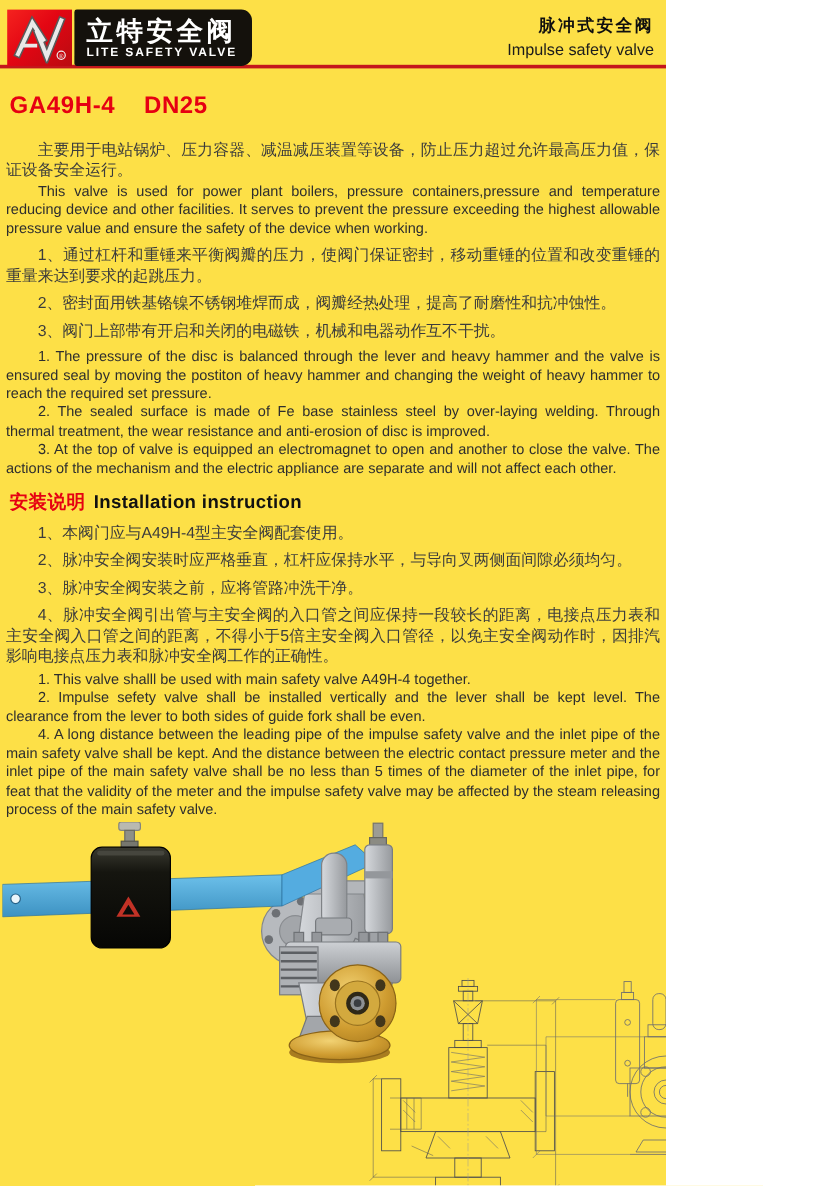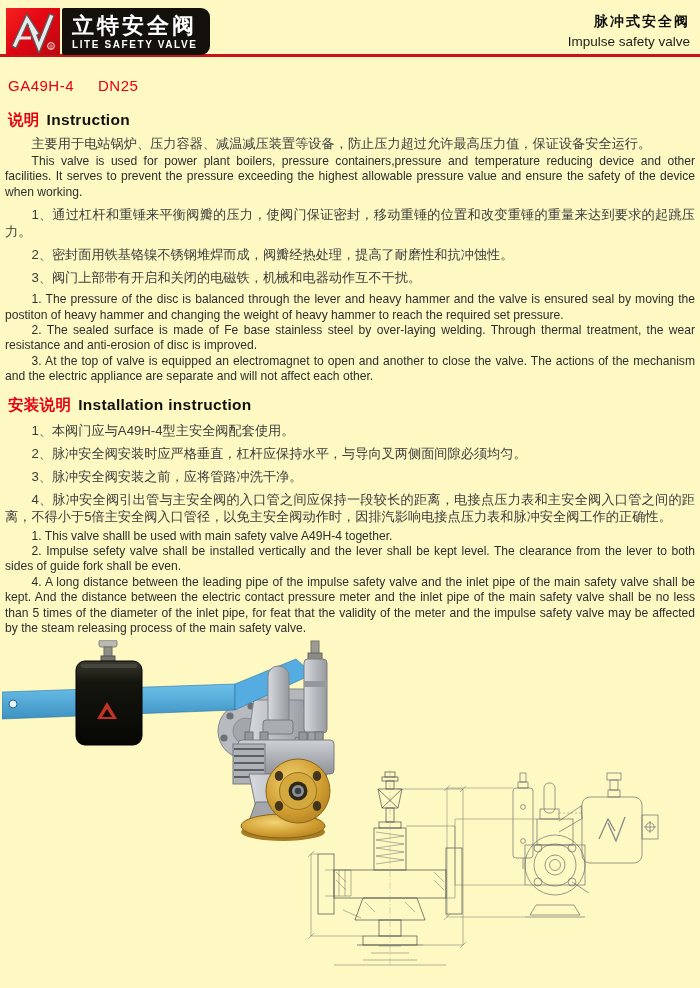--- a/index.html
+++ b/index.html
@@ -1,34 +1,34 @@
 <!DOCTYPE html>
 <html><head>
 <meta charset="utf-8">
 <style>
   * { margin:0; padding:0; box-sizing:border-box; }
   html,body { background:#ffffff; }
   body { width:700px; font-family:"Liberation Sans", sans-serif; color:#333; }
-  .page { position:relative; width:700px; height:988px; overflow:hidden; background:#fef9c3; }
+  .page { position:relative; width:555px; height:988px; overflow:hidden; background:#fde047; }
 
   
   .header { display:flex; justify-content:space-between; align-items:flex-start; padding:8px 10px 0 6px; height:52px; }
   .brand { display:flex; height:47px; }
   .brand-mark { width:54px; height:47px; background:linear-gradient(135deg,#f5231f 0%,#e30613 45%,#b90b10 100%); display:flex; align-items:center; justify-content:center; }
   .brand-box { background:#14110c; border-radius:2px 9px 9px 2px; color:#fff; padding:2px 12px 2px 10px; margin-left:2px; display:flex; flex-direction:column; justify-content:center; }
   .brand-cn { font-size:22px; font-weight:bold; letter-spacing:3px; line-height:26px; white-space:nowrap; }
   .brand-en { font-size:10px; font-weight:bold; letter-spacing:1.6px; line-height:12px; white-space:nowrap; }
   .head-title { text-align:right; padding-top:5px; }
   .head-title-cn { font-size:14px; font-weight:bold; color:#0f0f0f; letter-spacing:2px; }
   .head-title-en { font-size:13.5px; color:#1c1c1c; margin-top:3px; }
   .rule { height:3px; background:#c4161c; margin-top:2px; }
 
   
   .main { padding:0 5px; }
-  .model { margin:20px 0 16px 3px; font-size:15px; font-weight:normal; color:#e60012; letter-spacing:.5px; }
+  .model { margin:20px 0 16px 3px; font-size:20px; font-weight:bold; color:#e60012; letter-spacing:.5px; }
   .model .dn { margin-left:24px; }
   .sec-h { margin:7px 0 0 3px; font-size:15.5px; font-weight:bold; letter-spacing:.3px; }
   .sec-h .cn { color:#e60012; }
   .sec-h .en { color:#111; margin-left:7px; }
   .zh { font-size:13.2px; line-height:17px; color:#3c3c3c; text-indent:2em; text-align:justify; font-weight:500; }
   .eng { font-size:12.1px; line-height:15.4px; color:#2e2e2e; text-indent:2.2em; text-align:justify; }
   .mt2{margin-top:2px}.mt4{margin-top:4px}.mt6{margin-top:6px}.mt8{margin-top:8px}.mt10{margin-top:10px}
 
   
   .figure { position:relative; height:330px; margin-top:3px; }
@@ -68,23 +68,20 @@
       <div class="head-title-en">Impulse safety valve</div>
     </div>
   </div>
   <div class="rule"></div>
 
   <div class="main">
     <h2 class="model">
       <span>GA49H-4</span><span class="dn">DN25</span>
     </h2>
 
-    <h3 class="sec-h">
-      <span class="cn">说明</span><span class="en">Instruction</span>
-    </h3>
     <p class="zh mt4">主要用于电站锅炉、压力容器、减温减压装置等设备，防止压力超过允许最高压力值，保证设备安全运行。</p>
     <p class="eng mt2">This valve is used for power plant boilers, pressure containers,pressure and temperature reducing device and other facilities. It serves to prevent the pressure exceeding the highest allowable pressure value and ensure the safety of the device when working.</p>
 
     <p class="zh mt6">1、通过杠杆和重锤来平衡阀瓣的压力，使阀门保证密封，移动重锤的位置和改变重锤的重量来达到要求的起跳压力。</p>
     <p class="zh mt6">2、密封面用铁基铬镍不锈钢堆焊而成，阀瓣经热处理，提高了耐磨性和抗冲蚀性。</p>
     <p class="zh mt6">3、阀门上部带有开启和关闭的电磁铁，机械和电器动作互不干扰。</p>
     <p class="eng mt6">1. The pressure of the disc is balanced through the lever and heavy hammer and the valve is ensured seal by moving the postiton of heavy hammer and changing the weight of heavy hammer to reach the required set pressure.</p>
     <p class="eng">2. The sealed surface is made of Fe base stainless steel by over-laying welding. Through thermal treatment, the wear resistance and anti-erosion of disc is improved.</p>
     <p class="eng">3. At the top of valve is equipped an electromagnet to open and another to close the valve. The actions of the mechanism and the electric appliance are separate and will not affect each other.</p>
 

